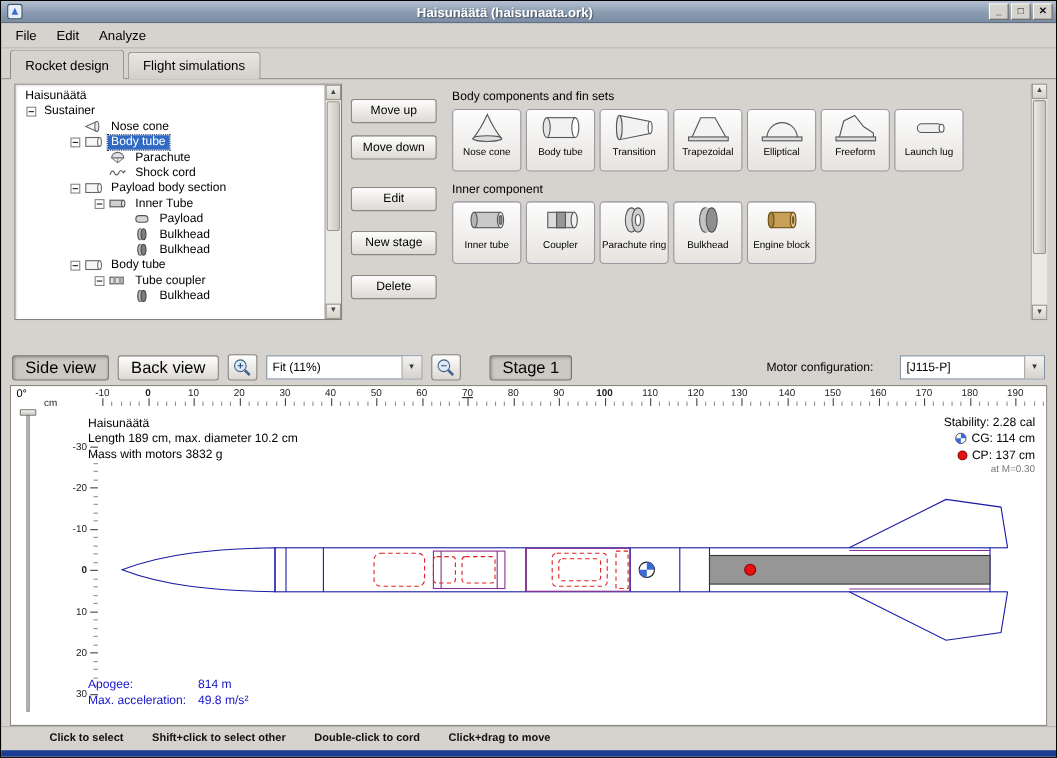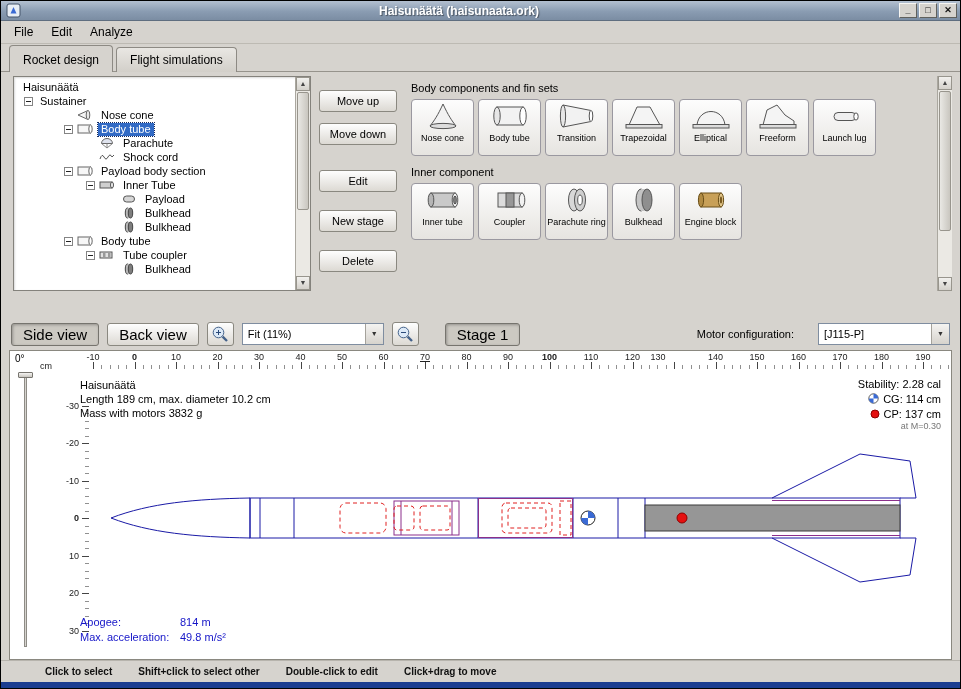--- a/index.html
+++ b/index.html
@@ -518,21 +518,21 @@
         <i class="htk minor" style="left: 566.3px;"></i>
         <i class="htk minor" style="left: 574.6px;"></i>
         <i class="htk minor" style="left: 582.9px;"></i>
         <i class="htk minor" style="left: 591.2px;"></i>
         <span class="hlab" style="left: 599.5px;">120</span>
         <i class="htk" style="left: 599.5px;"></i>
         <i class="htk minor" style="left: 607.8px;"></i>
         <i class="htk minor" style="left: 616.1px;"></i>
         <i class="htk minor" style="left: 624.4px;"></i>
         <i class="htk minor" style="left: 632.7px;"></i>
-        <span class="hlab" style="left: 625px;">130</span>
+        <span class="hlab" style="left: 639px;">130</span>
         <i class="htk" style="left: 641px;"></i>
         <i class="htk minor" style="left: 649.3px;"></i>
         <i class="htk minor" style="left: 657.6px;"></i>
         <i class="htk minor" style="left: 665.9px;"></i>
         <i class="htk minor" style="left: 674.2px;"></i>
         <span class="hlab" style="left: 682.5px;">140</span>
         <i class="htk" style="left: 682.5px;"></i>
         <i class="htk minor" style="left: 690.8px;"></i>
         <i class="htk minor" style="left: 699.1px;"></i>
         <i class="htk minor" style="left: 707.4px;"></i>
@@ -648,17 +648,17 @@
       <div class="frow">
         <span class="flabel">Max. acceleration:</span>
         <span class="fval">49.8 m/s²</span>
       </div>
     </div>
   </div>
 
   <div class="statusbar">
     <span class="hint1">Click to select</span>
     <span class="hint2">Shift+click to select other</span>
-    <span class="hint3">Double-click to edit</span>
+    <span class="hint3">Double-click to cord</span>
     <span class="hint4">Click+drag to move</span>
   </div>
   <div class="bottom-strip"></div>
 </div>
 
 </body></html>

